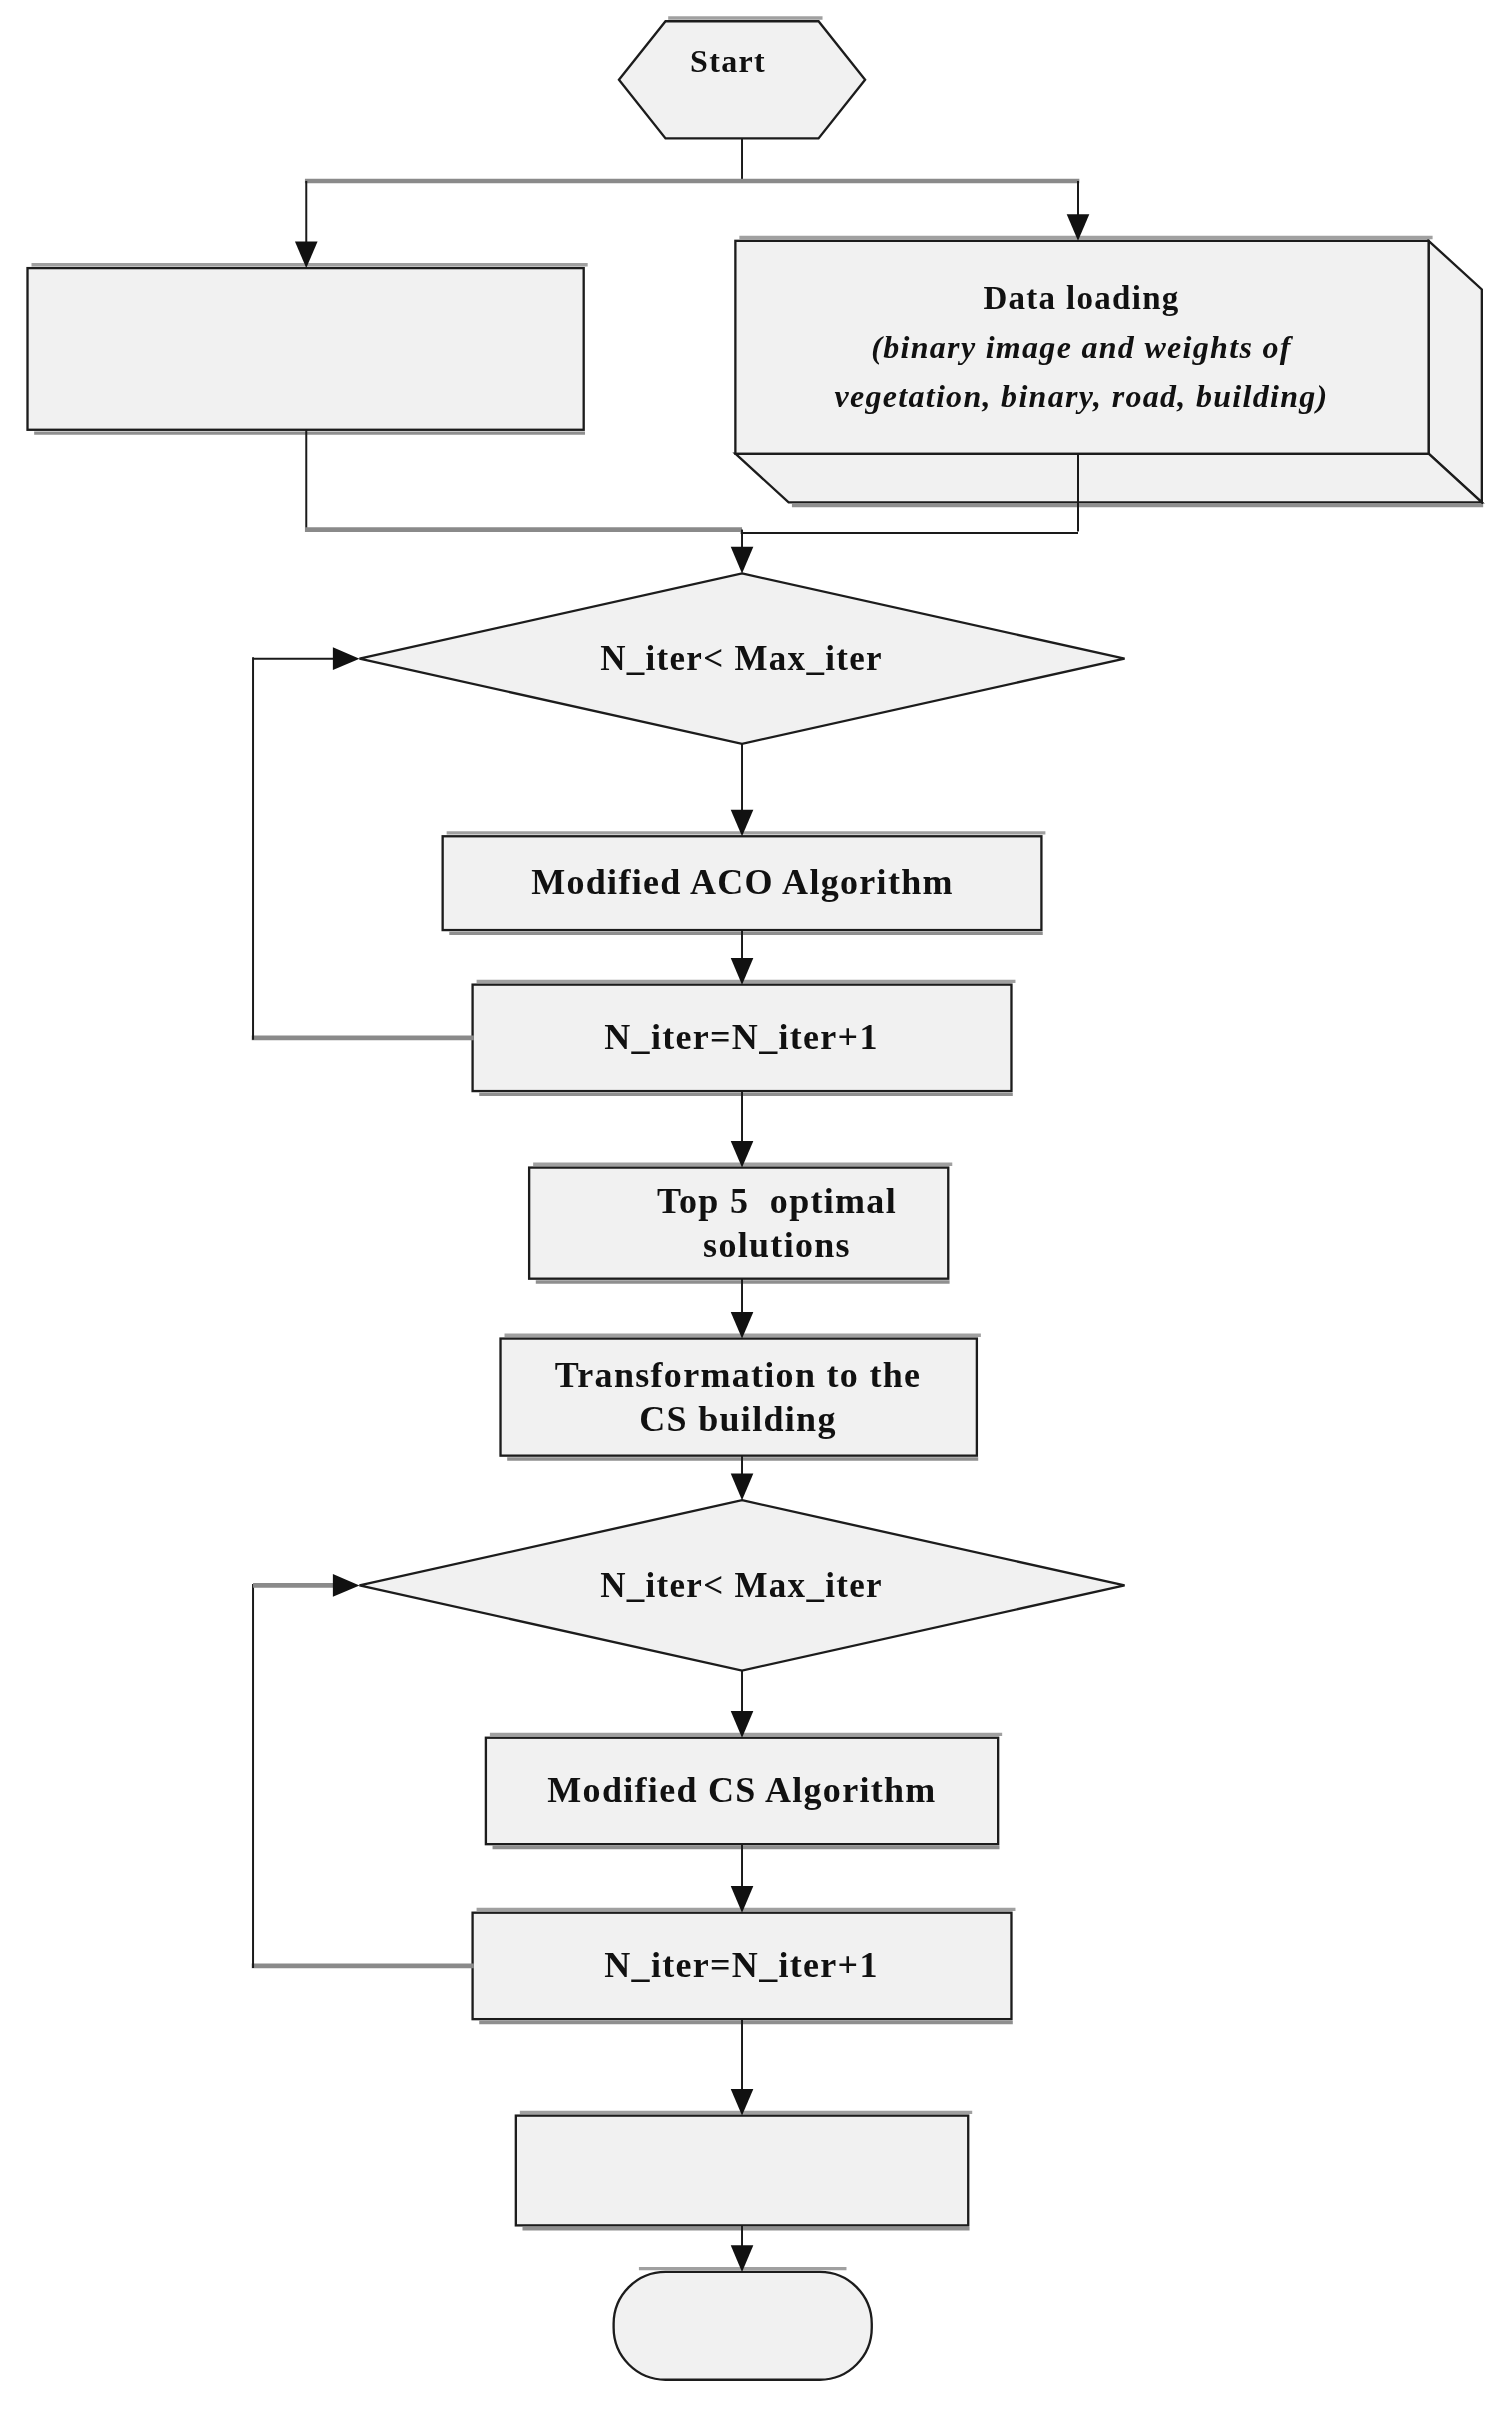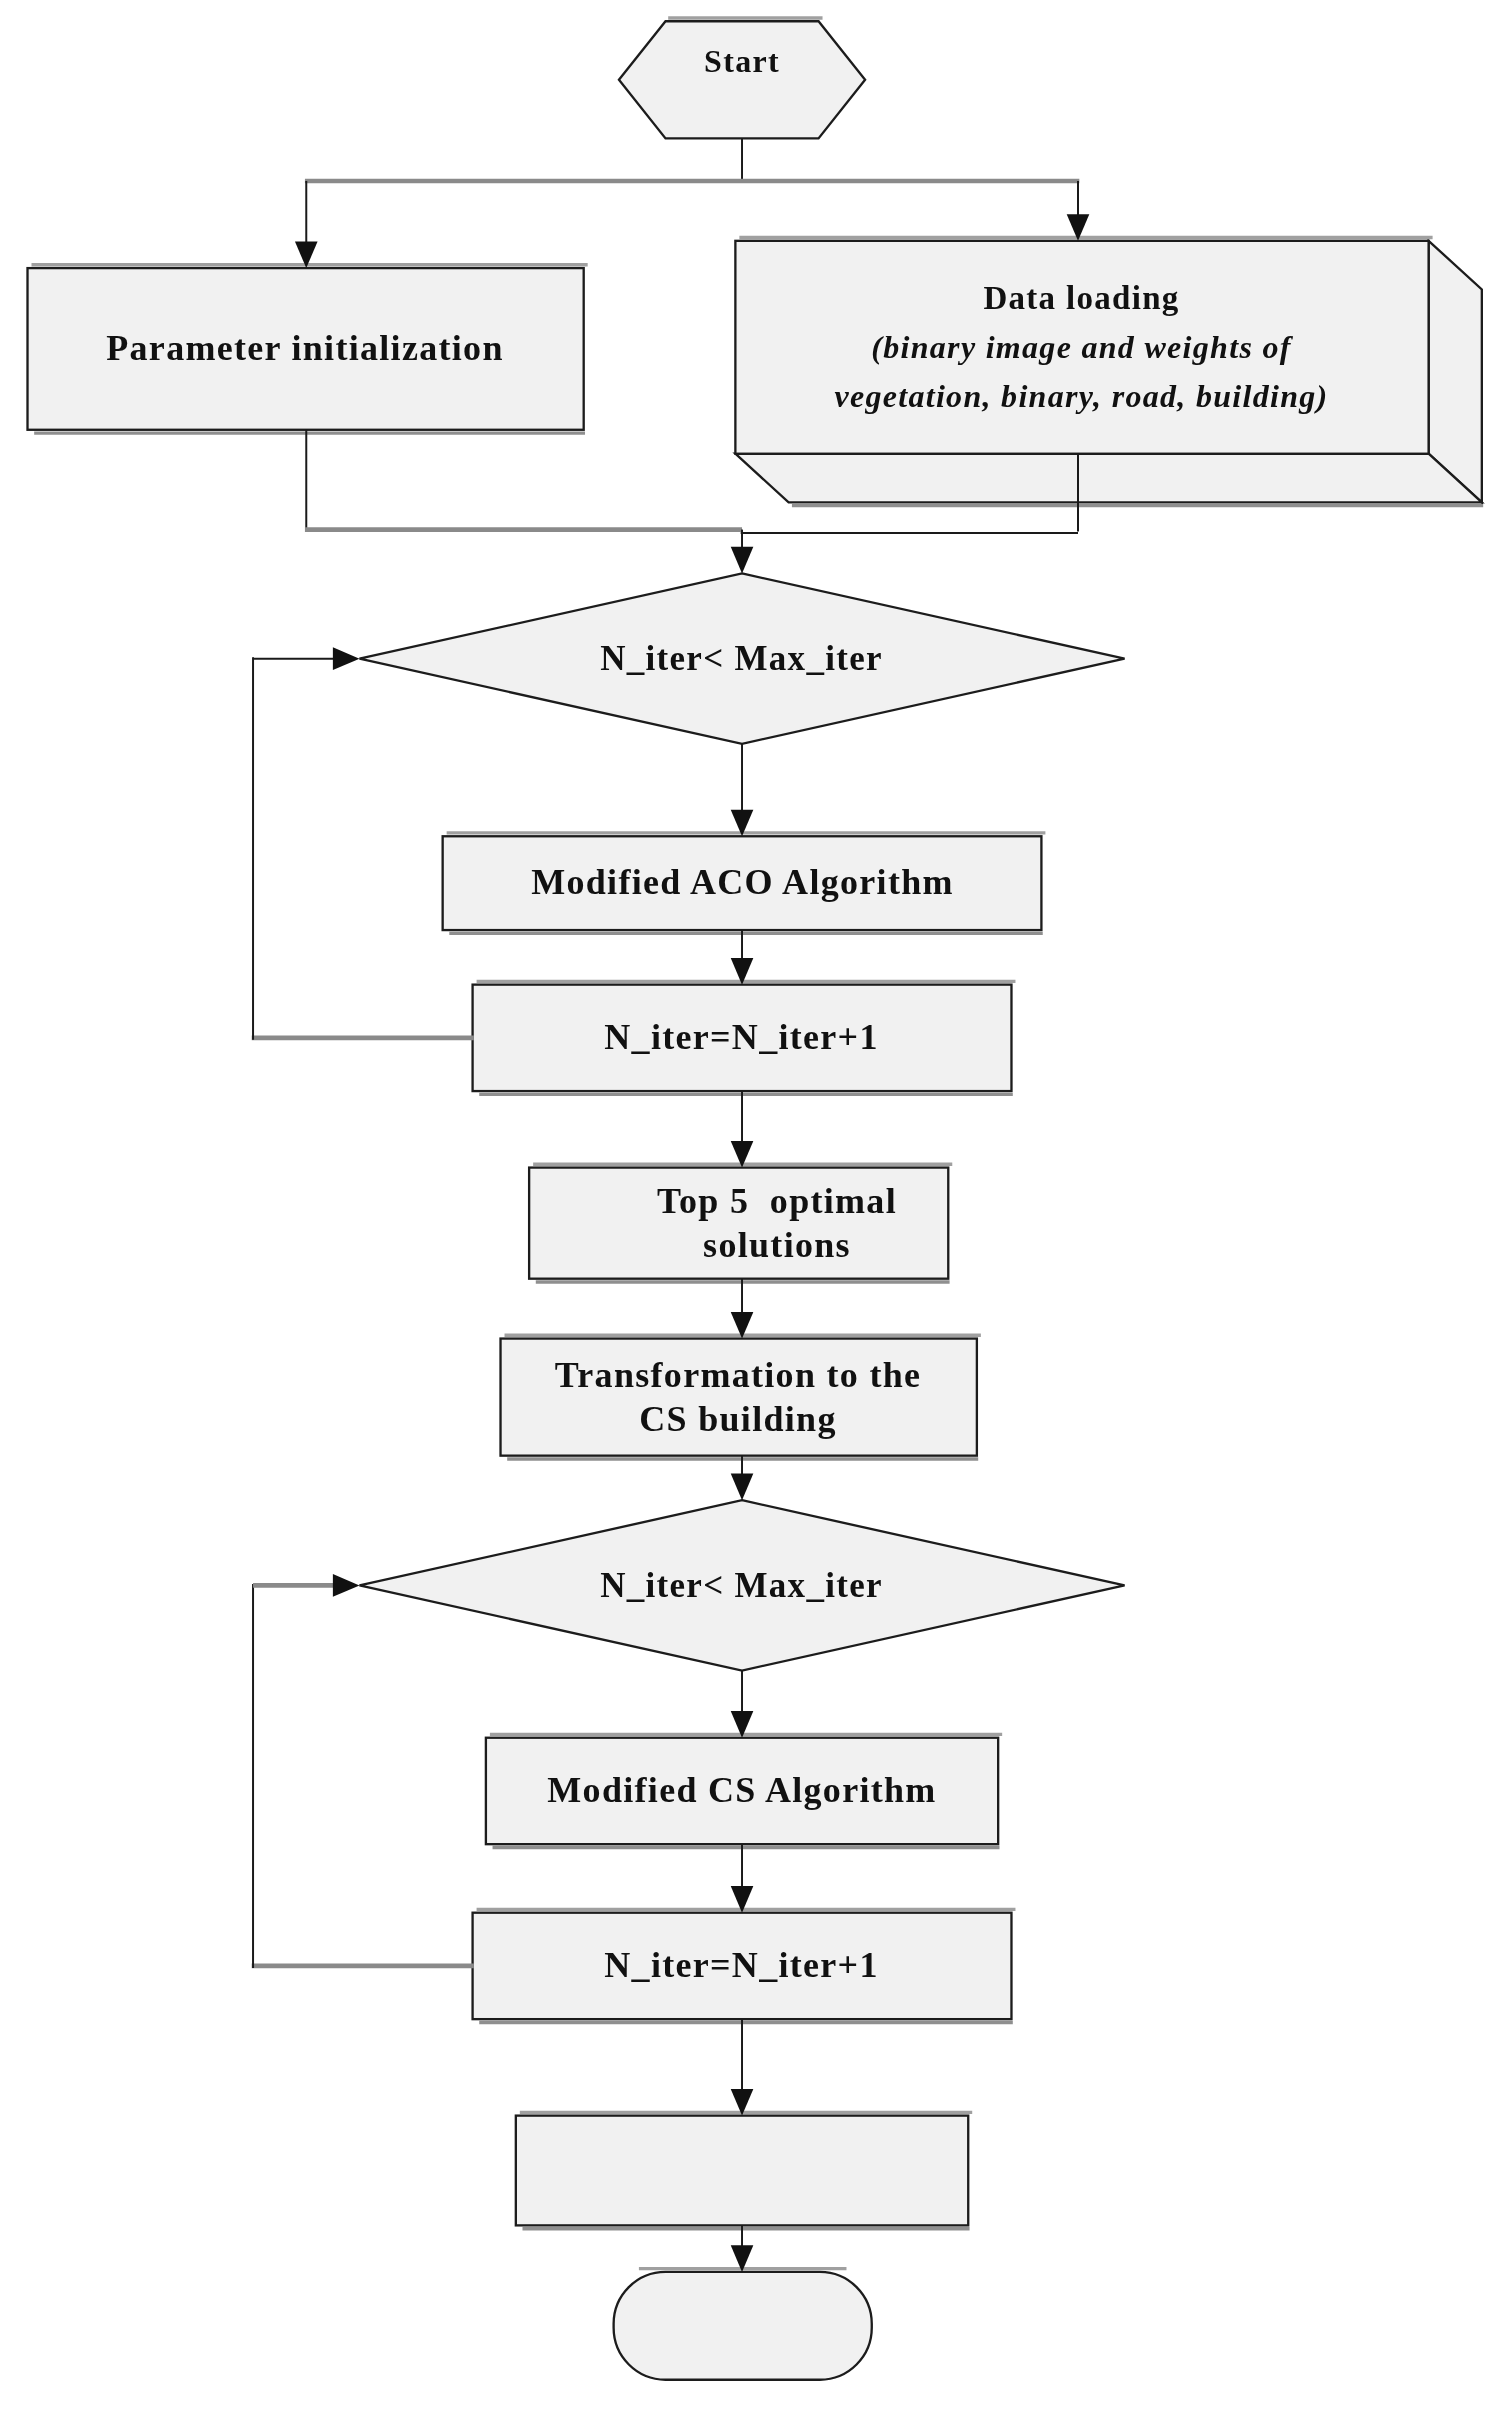--- a/index.html
+++ b/index.html
@@ -151,23 +151,22 @@
     <polygon class="ah" points="1098,1972 1132,1972 1115,2012"></polygon>
     <polygon class="ah" points="1098,2215 1132,2215 1115,2255"></polygon>
     <polygon class="ah" points="1098,2572 1132,2572 1115,2612"></polygon>
     <polygon class="ah" points="1098,2835 1132,2835 1115,2875"></polygon>
     <polygon class="ah" points="1098,3140 1132,3140 1115,3180"></polygon>
     <polygon class="ah" points="1098,3375 1132,3375 1115,3415"></polygon>
     <polygon class="ah" points="500,973 500,1007 540,990"></polygon>
     <polygon class="ah" points="500,2366 500,2400 540,2383"></polygon>
   </svg>
 
-  <div class="lbl fs48" style="left:619px;top:21px;width:246px;height:82px;text-align:right;">Start</div>
+  <div class="lbl fs48" style="left:605px;top:21px;width:246px;height:82px;text-align:right;">Start</div>
 
-  <div class="lbl fs54" style="left:27px;top:268px;width:556px;height:162px;">Parameter initialization</div>
 
   <div class="data-lbl" style="left:735px;top:241px;width:693px;height:213px;">
     <div class="data-title">Data loading</div>
     <div class="data-sub">(binary image and weights of</div>
     <div class="data-sub">vegetation, binary, road, building)</div>
   </div>
 
   <div class="lbl fs52" style="left:359px;top:574px;width:765px;height:170px;">N_iter&lt; Max_iter</div>
 
   <div class="lbl fs54" style="left:443px;top:836px;width:599px;height:94px;">Modified ACO Algorithm</div>

